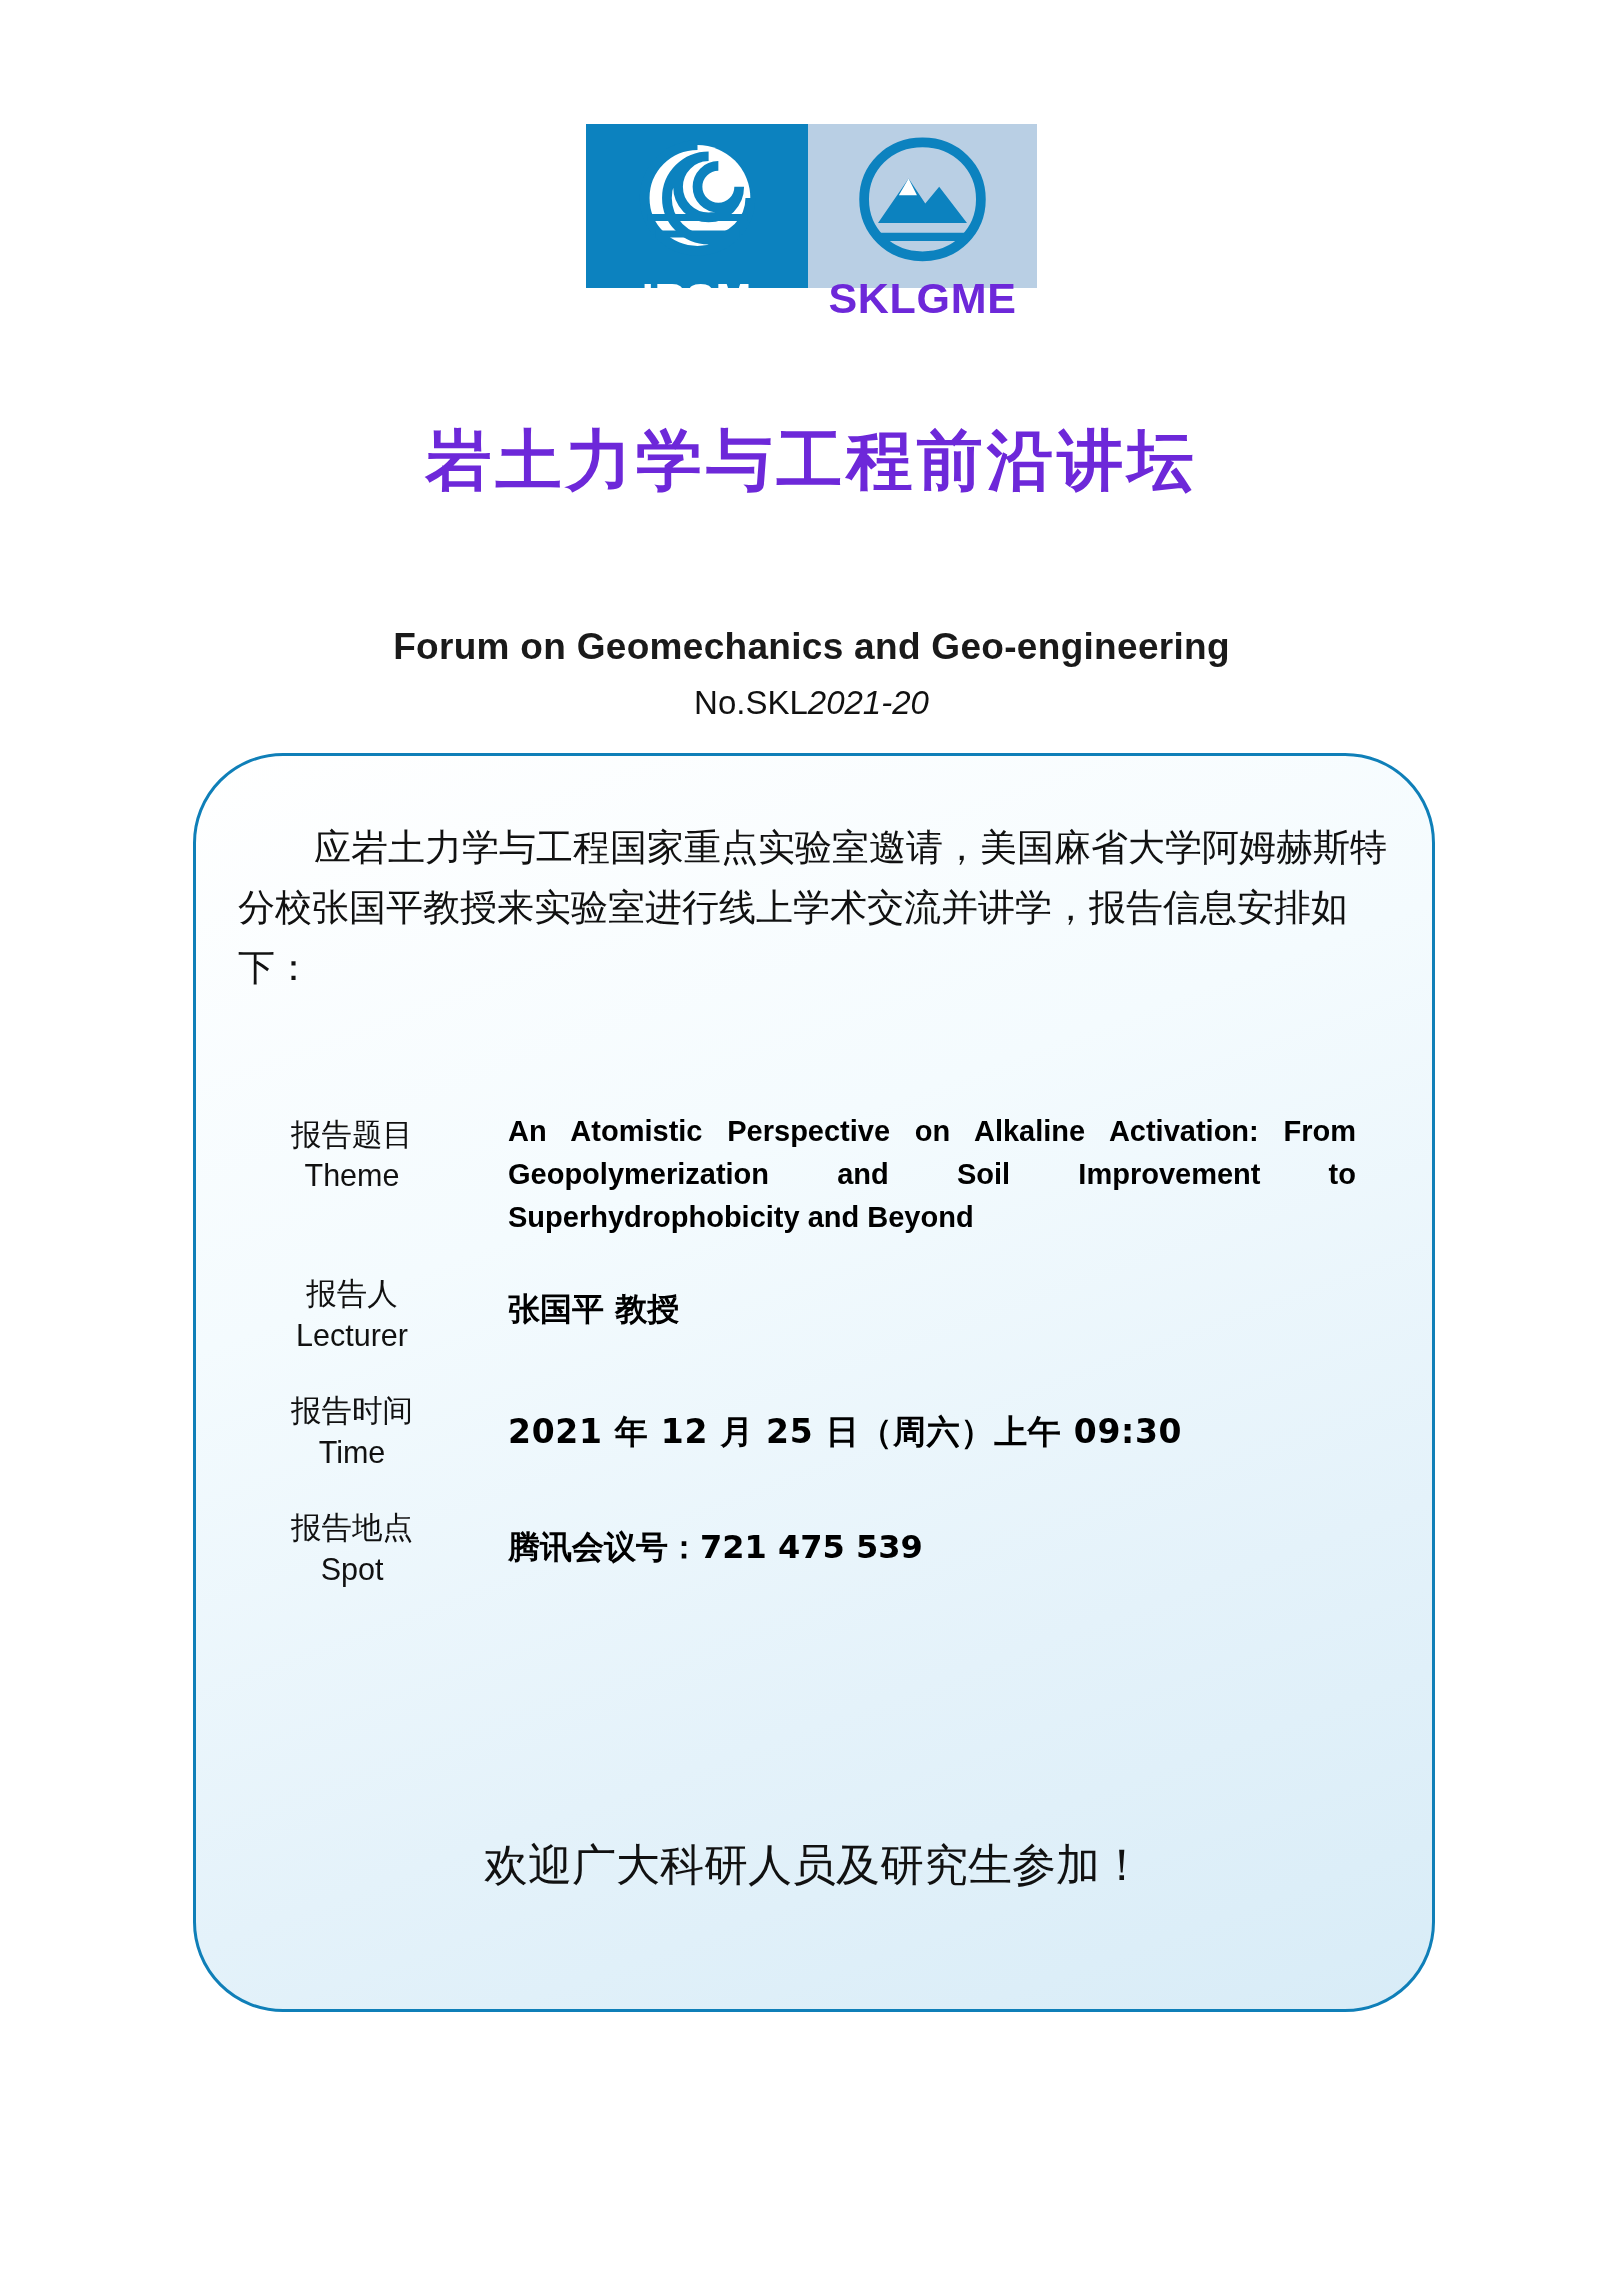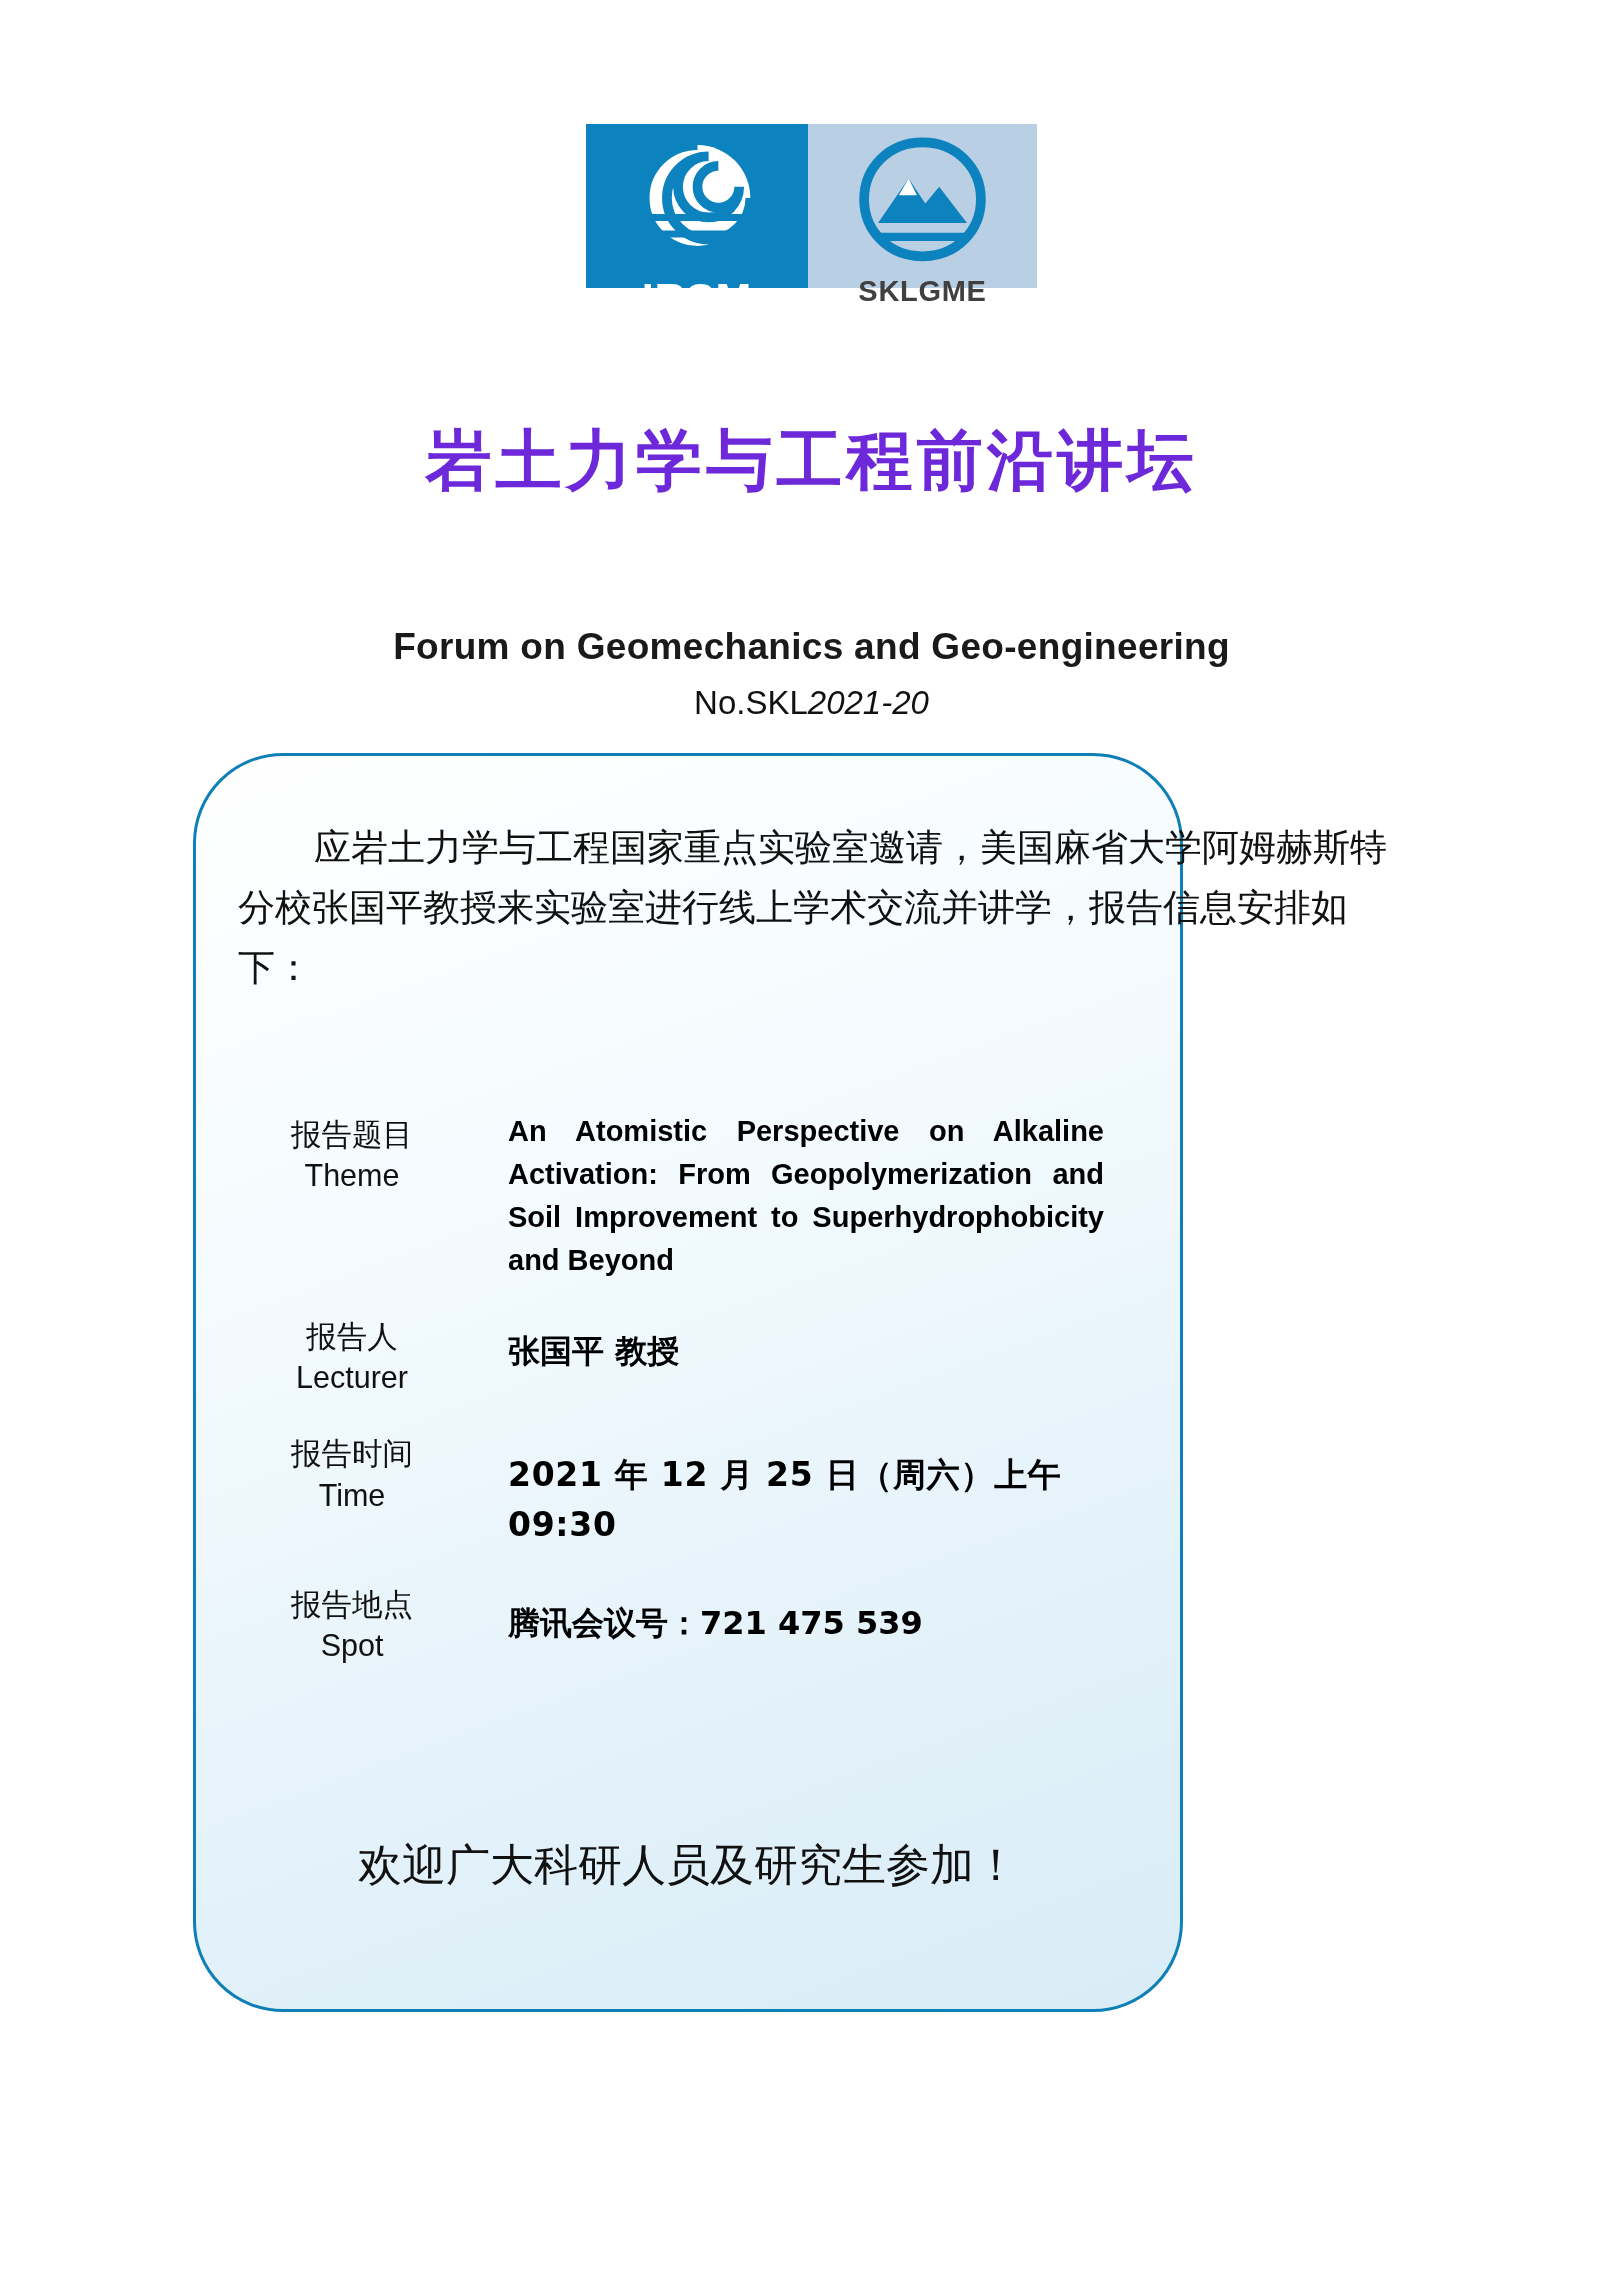--- a/index.html
+++ b/index.html
@@ -52,22 +52,22 @@
   }
   .logo-text-left {
     color: #ffffff;
     font-size: 43px;
     font-weight: bold;
     letter-spacing: 0.7px;
     line-height: 1;
     margin-top: 2.8px;
   }
   .logo-text-right {
-    color: #404040;
-    font-size: 29px;
+    color: #6d28d9;
+    font-size: 43px;
     font-weight: bold;
     letter-spacing: 0.7px;
     line-height: 1;
     margin-top: 2.8px;
   }
 
   
   .title-cn {
     position: absolute;
     top: 416px;
@@ -100,21 +100,21 @@
   }
   .title-no .ital {
     font-style: italic;
   }
 
   
   .panel {
     position: absolute;
     left: 193px;
     top: 753px;
-    width: 990px;
+    width: 1242px;
     height: 1259px;
     border: 3.5px solid #0f7fb8;
     border-radius: 90px;
     background: linear-gradient(160deg, #ffffff 0%, #f4fbfe 35%, #e4f2fa 70%, #d8ecf7 100%);
     box-sizing: border-box;
   }
 
   .intro {
     position: absolute;
     left: 42px;

